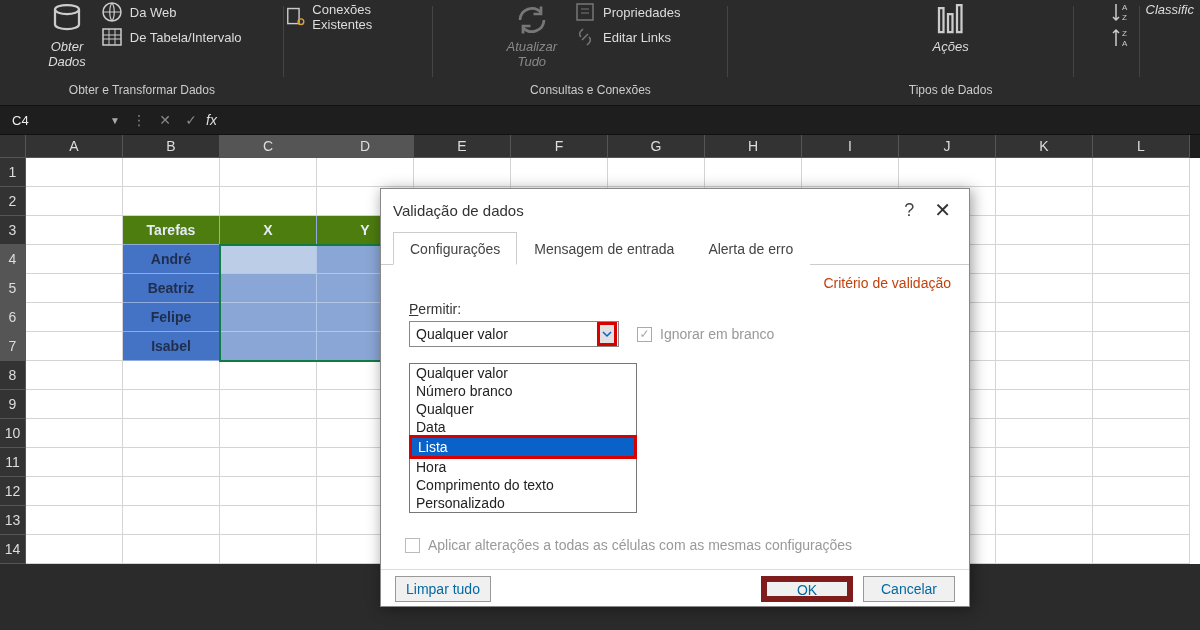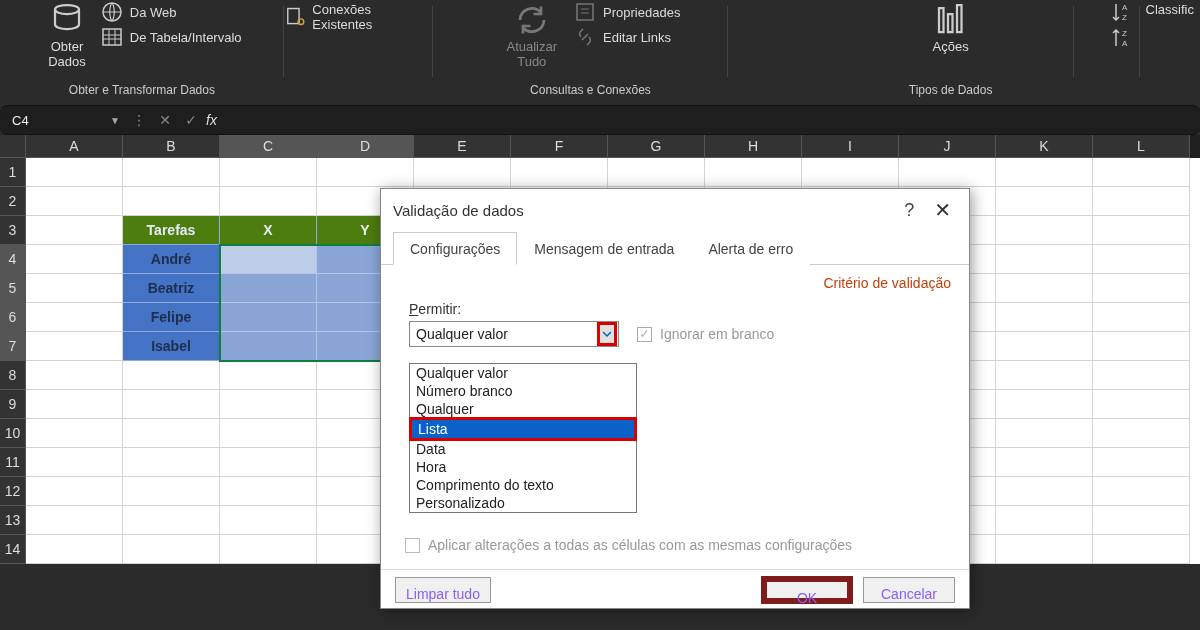--- a/index.html
+++ b/index.html
@@ -5,28 +5,28 @@
   * { box-sizing: border-box; margin: 0; padding: 0; font-family: 'Segoe UI', Tahoma, sans-serif; }
   body { width: 1200px; height: 630px; background: #2b2b2b; overflow: hidden; position: relative; }
 
   
   .ribbon { background: #2b2b2b; height: 105px; display: flex; color: #ddd; }
   .ribbon-group { display: flex; flex-direction: column; align-items: center; padding: 0 6px; position: relative; }
   .ribbon-group::after { content: ''; position: absolute; right: 0; top: 6px; bottom: 28px; width: 1px; background: #444; }
   .ribbon-buttons { display: flex; gap: 2px; align-items: flex-start; padding-top: 0; flex: 1; }
   .ribbon-group-label { font-size: 12px; color: #ccc; padding: 6px 0 8px; }
   .rbtn { display: flex; flex-direction: column; align-items: center; gap: 1px; padding: 2px 6px; font-size: 12px; color: #ddd; }
-  .rbtn-lg { font-size: 13px; }
+  .rbtn-lg { font-size: 13px; font-style: italic; }
   .ricon { width: 24px; height: 24px; }
   .ricon-lg { width: 36px; height: 36px; }
   .small-stack { display: flex; flex-direction: column; gap: 1px; }
   .small-item { display: flex; align-items: center; gap: 6px; font-size: 13px; color: #ddd; }
 
   
-  .formula-bar { background: #1e1e1e; height: 30px; display: flex; align-items: center; border-top: 1px solid #111; border-bottom: 1px solid #111; border-radius: 8px; }
+  .formula-bar { background: #1e1e1e; height: 30px; display: flex; align-items: center; border-top: 1px solid #111; border-bottom: 1px solid #111; }
   .name-box { width: 120px; height: 24px; margin-left: 6px; background: #1e1e1e; display: flex; align-items: center; justify-content: space-between; color: #eee; font-size: 13px; padding: 0 6px; }
   .name-box .drop { font-size: 10px; color: #aaa; }
   .fb-btn { width: 26px; height: 24px; display: flex; align-items: center; justify-content: center; color: #888; font-size: 14px; }
   .fx-label { color: #ddd; font-size: 14px; font-style: italic; padding: 0 6px 0 2px; }
   .formula-input { flex: 1; height: 24px; background: #1e1e1e; border: none; color: #eee; }
 
   
   .grid { position: relative; background: #1e1e1e; }
   .corner { position: absolute; left: 0; top: 0; width: 26px; height: 23px; background: #333; border-right: 1px solid #555; border-bottom: 1px solid #555; }
   .col-headers { display: flex; margin-left: 26px; height: 23px; }
@@ -64,21 +64,21 @@
   .red-box { border: 3px solid #d90000; }
   .checkbox-line { display: flex; align-items: center; gap: 8px; color: #999; font-size: 14px; }
   .checkbox-line .cb { width: 15px; height: 15px; border: 1px solid #aaa; display: flex; align-items: center; justify-content: center; color: #aaa; font-size: 12px; }
   .dropdown-list { position: absolute; left: 28px; top: 158px; width: 228px; background: #fff; border: 1px solid #777; font-size: 14px; }
   .dropdown-list .opt { padding: 1px 6px; color: #222; }
   .dropdown-list .opt.hl { background: #0a62c9; color: #fff; border: 3px solid #d90000; margin: -1px; position: relative; }
   .apply-line { display: flex; align-items: center; gap: 8px; color: #999; font-size: 14px; margin: 80px 0 10px 6px; }
   .apply-line .cb { width: 15px; height: 15px; border: 1px solid #bbb; }
   .dlg-footer { display: flex; padding: 6px 14px 4px; border-top: 1px solid #ddd; align-items: center; }
   .dlg-footer .spacer { flex: 1; }
-  .btn { min-width: 92px; height: 26px; border: 1px solid #999; background: #f0f0f0; font-size: 14px; color: #8b5cf6; padding: 8px 10px; }
+  .btn { min-width: 92px; height: 26px; border: 1px solid #999; background: #f0f0f0; font-size: 14px; color: #0369a1; padding: 0 10px; }
   .btn.primary { border: 6px solid #7f1d1d; }
   svg { display: block; }
 </style>
 </head>
 <body>
 
 <div class="ribbon">
   <div class="ribbon-group" style="width:300px;">
     <div class="ribbon-buttons">
       <div class="rbtn rbtn-lg">
@@ -494,22 +494,22 @@
       <div class="checkbox-line">
         <span class="cb">✓</span>
         <span>Ignorar em branco</span>
       </div>
     </div>
 
     <div class="dropdown-list" style="top:98px;">
       <div class="opt">Qualquer valor</div>
       <div class="opt">Número branco</div>
       <div class="opt">Qualquer</div>
+      <div class="opt">Data</div>
       <div class="opt hl">Lista</div>
-      <div class="opt">Data</div>
       <div class="opt">Hora</div>
       <div class="opt">Comprimento do texto</div>
       <div class="opt">Personalizado</div>
     </div>
 
     <div class="apply-line" style="margin-top:190px;">
       <span class="cb"></span>
       <span>Aplicar alterações a todas as células com as mesmas configurações</span>
     </div>
   </div>

